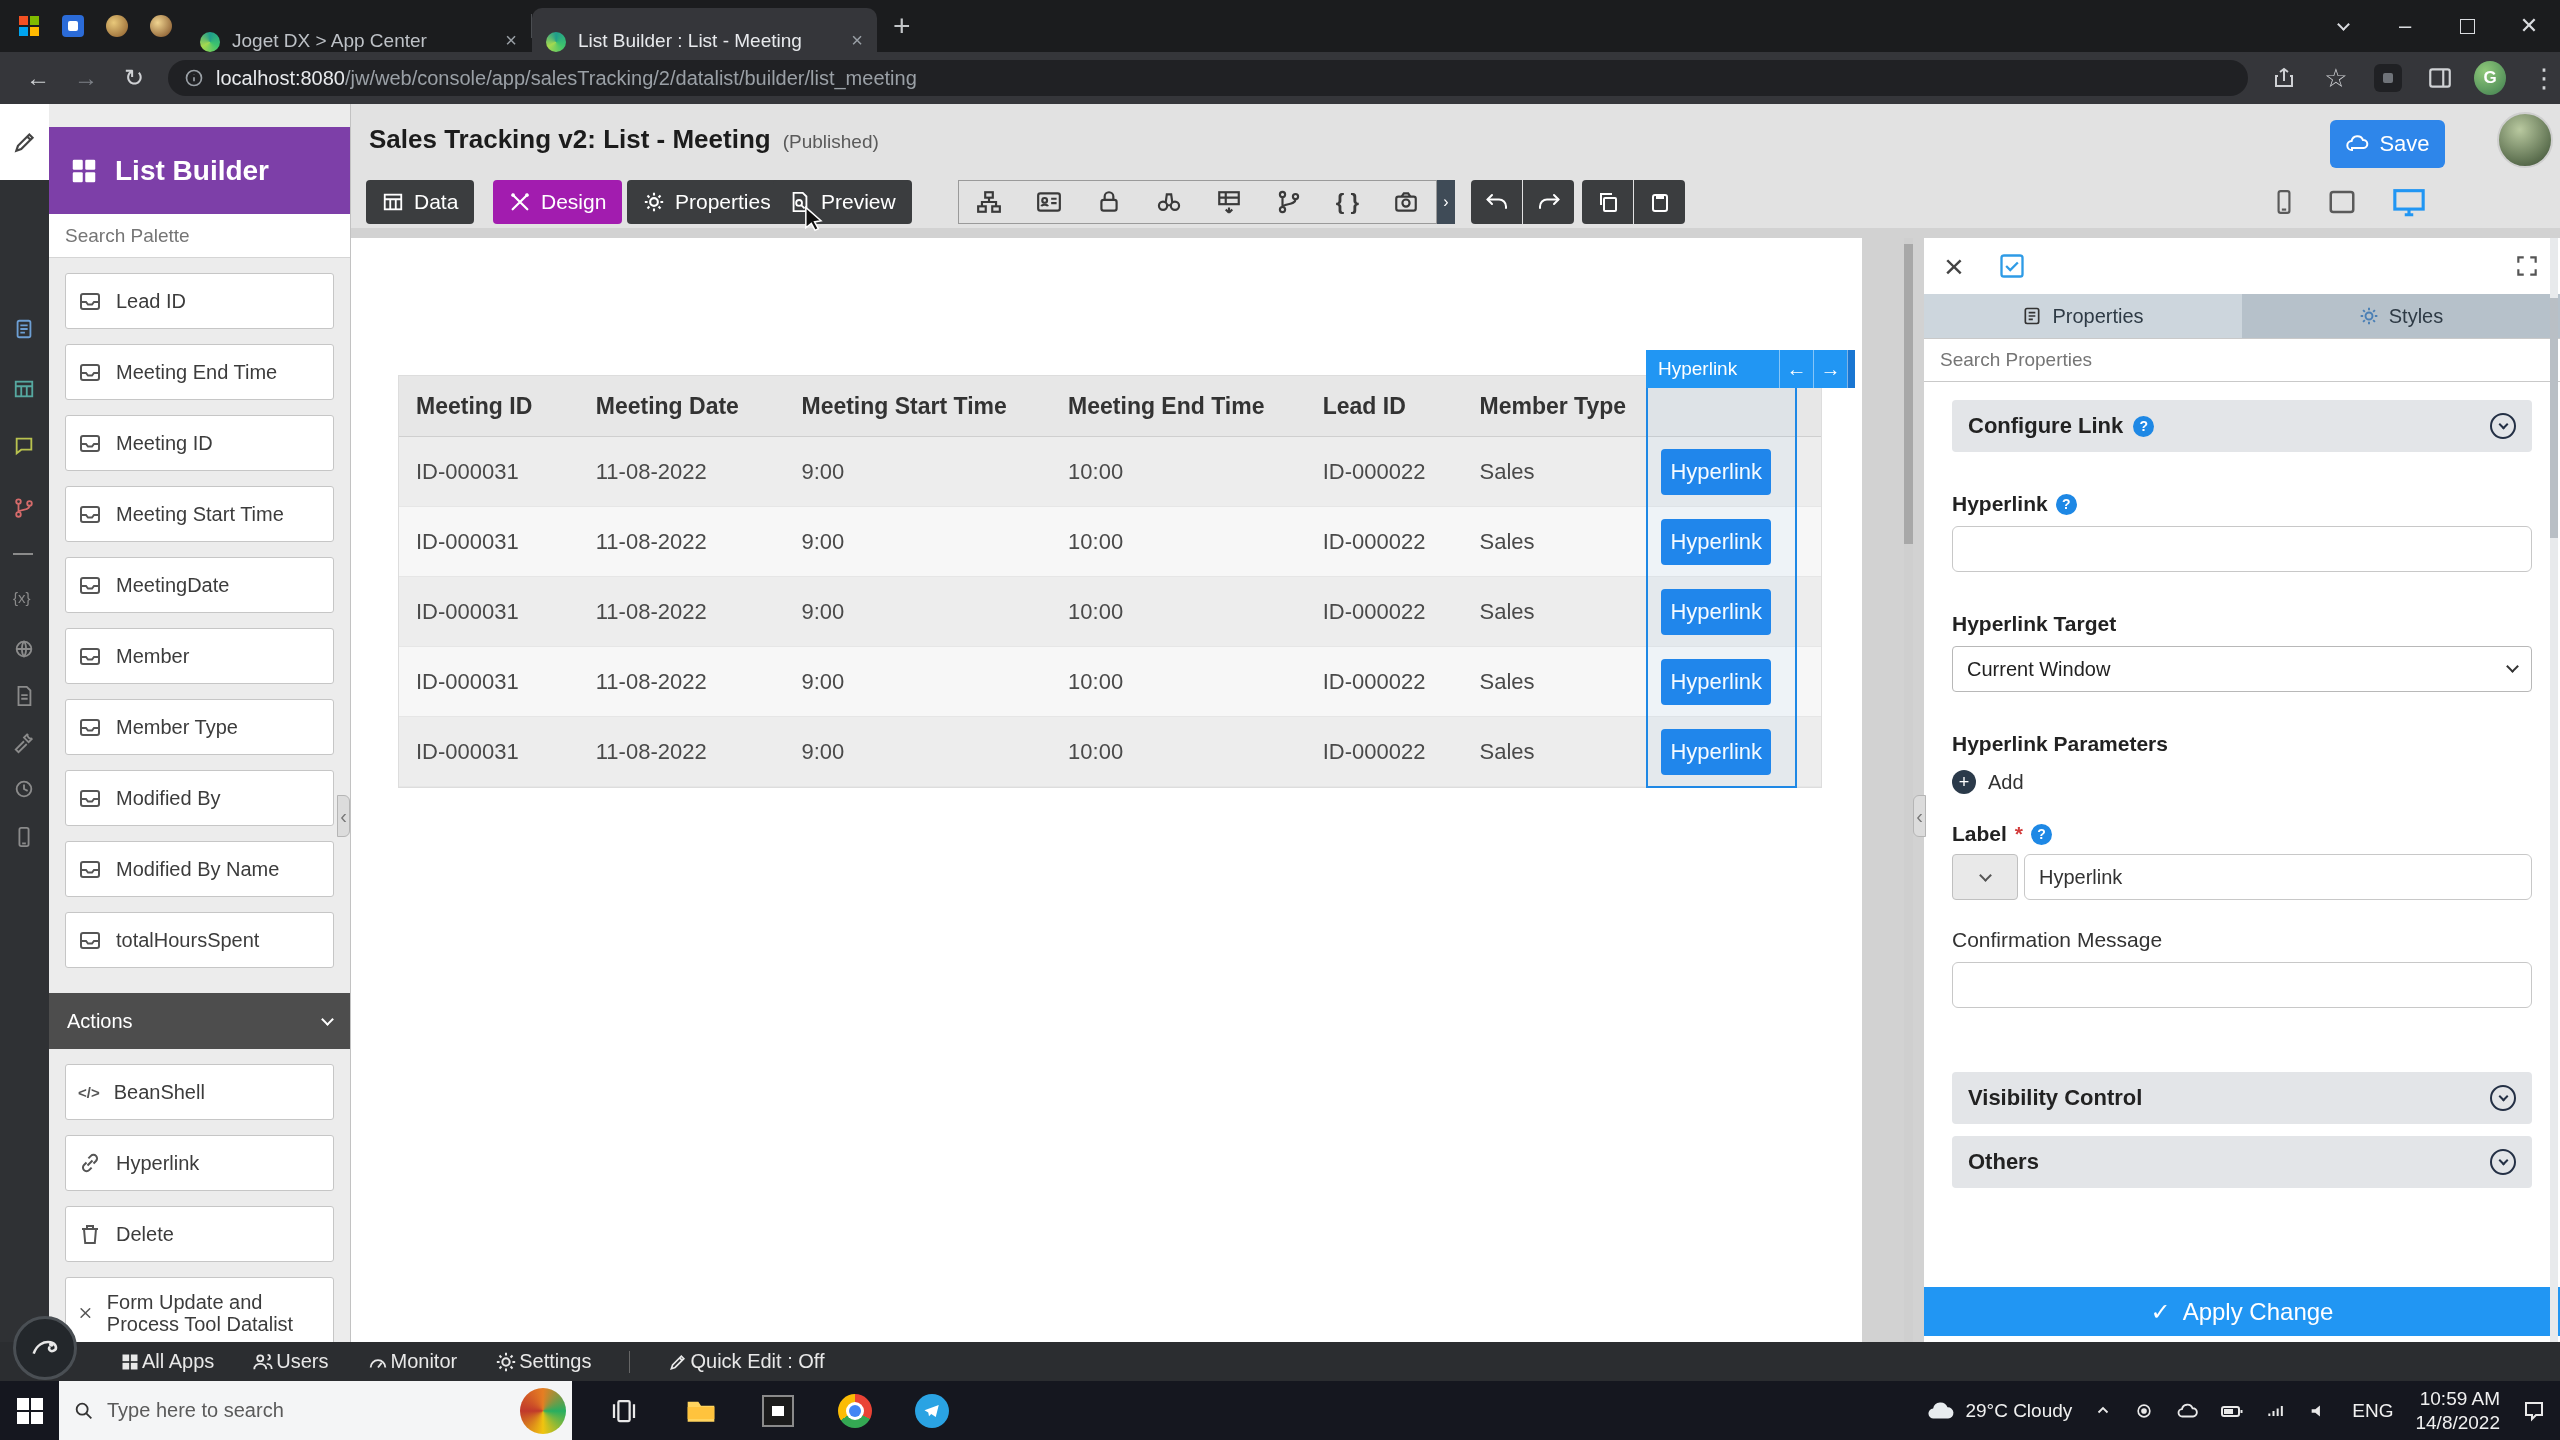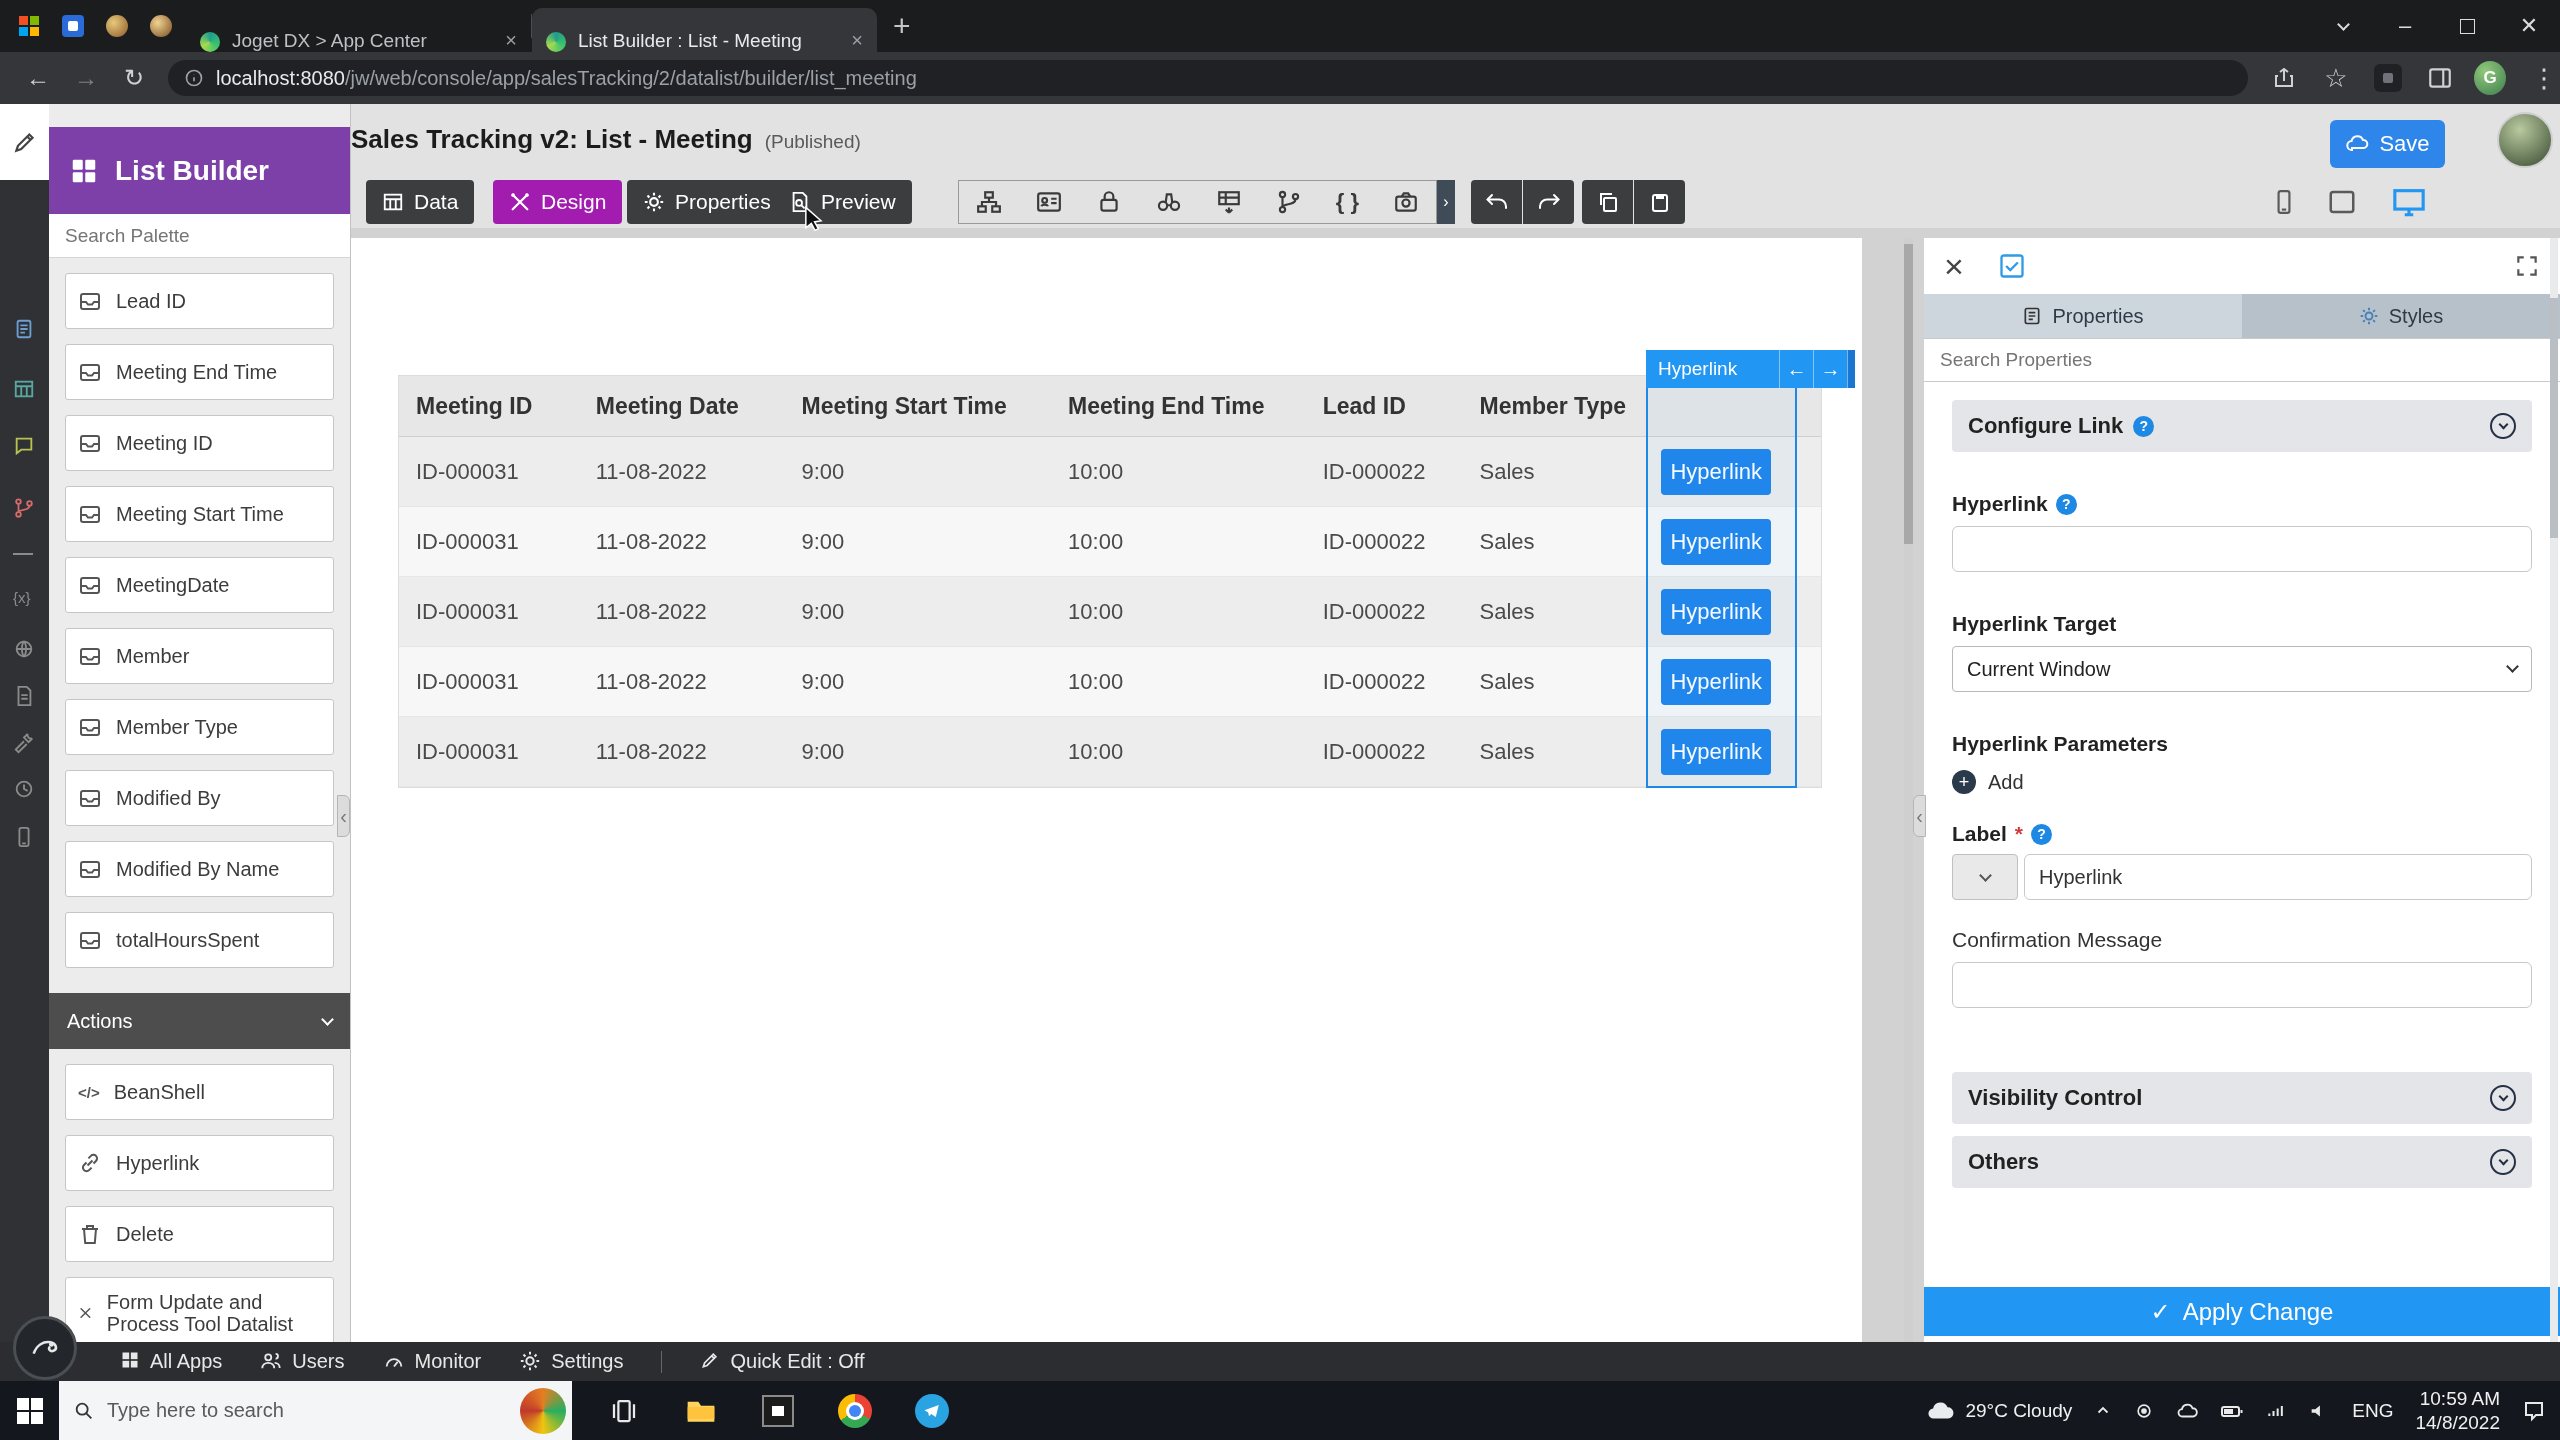--- a/index.html
+++ b/index.html
@@ -70,21 +70,21 @@
   .qmark{width:21px;height:21px;border-radius:50%;background:#1e88e5;color:#fff;font-size:14px;font-weight:bold;display:inline-flex;align-items:center;justify-content:center}
   .flabel{display:flex;align-items:center;gap:8px;font-size:21px;font-weight:bold;color:#222}
   .pinput{width:100%;height:46px;border:1px solid #c8c8c8;border-radius:6px;font-size:20px;padding:0 14px;color:#333;background:#fff}
   .pselect{height:46px;border:1px solid #b8b8b8;border-radius:4px;display:flex;align-items:center;justify-content:space-between;padding:0 14px;font-size:20px;color:#222;background:#fff}
   .addicon{width:24px;height:24px;border-radius:50%;background:#2b3a4a;color:#fff;font-size:18px;display:flex;align-items:center;justify-content:center}
   .applybtn{position:absolute;left:0;bottom:6px;width:636px;height:49px;background:#2196f3;color:#fff;font-size:24px;display:flex;align-items:center;justify-content:center;gap:12px;border:none}
   .pscroll{position:absolute;right:2px;top:0;width:8px;height:1104px;background:#e8eaec}
   .pthumb{position:absolute;right:0;top:60px;width:8px;height:240px;background:#b9bfc5}
   
   .bottombar{position:absolute;left:0;top:1238px;width:2560px;height:39px;background:#2b2d30;display:flex;align-items:center;color:#e8e8e8;font-size:20px;z-index:20}
-  .bbitem{display:flex;gap:10px;margin-right:38px}
+  .bbitem{display:flex;align-items:center;gap:2px;margin-right:38px}
   .taskbar{position:absolute;left:0;top:1381px;width:2560px;height:59px;background:#15171f;display:flex;align-items:center;color:#e9e9e9;z-index:40}
   .tslot{width:59px;height:59px;display:flex;align-items:center;justify-content:center}
   .traytxt{font-size:19px;color:#f0f0f0}
 </style>
 </head>
 <body>
 
 <div id="screen">
 
   <div class="tabstrip">
@@ -344,21 +344,21 @@
             <svg width="24" height="24" viewBox="0 0 24 24" stroke="#555" fill="none" stroke-width="2.4" stroke-linecap="round">
               <path d="M5 19L19 5M5 5l14 14"></path>
             </svg>
             <span class="lbl">Form Update and Process Tool Datalist</span>
           </div>
       </div>
     </div>
 
     <div class="main">
       <div class="hdrstrip">
-        <div style="position:absolute;left:0;top:20px;display:flex;align-items:baseline;gap:12px">
+        <div style="position:absolute;left:18px;top:20px;display:flex;align-items:baseline;gap:12px">
           <span style="font-size:26px;font-weight:bold;color:#1c1c1c">Sales Tracking v2: List - Meeting</span>
           <span style="font-size:19px;color:#5a5a5a">(Published)</span>
         </div>
         <div style="position:absolute;left:1979px;top:16px;width:115px;height:48px;background:#2e86ea;border-radius:6px;display:flex;align-items:center;justify-content:center;gap:10px;color:#fff;font-size:22px">
           <svg width="24" height="24" viewBox="0 0 24 24" stroke="#fff" fill="none" stroke-width="2">
               <path d="M7 18a4.5 4.5 0 01-.4-9A6 6 0 0118 8a4 4 0 01.6 8H7z"></path>
             </svg>
           <span>Save</span>
         </div>
         <div style="position:absolute;left:2146px;top:8px;width:56px;height:56px;border-radius:50%;background:radial-gradient(circle at 40% 30%,#b9c9a0,#5d7050 70%,#3c4a36);border:2px solid #cfcfcf"></div>

